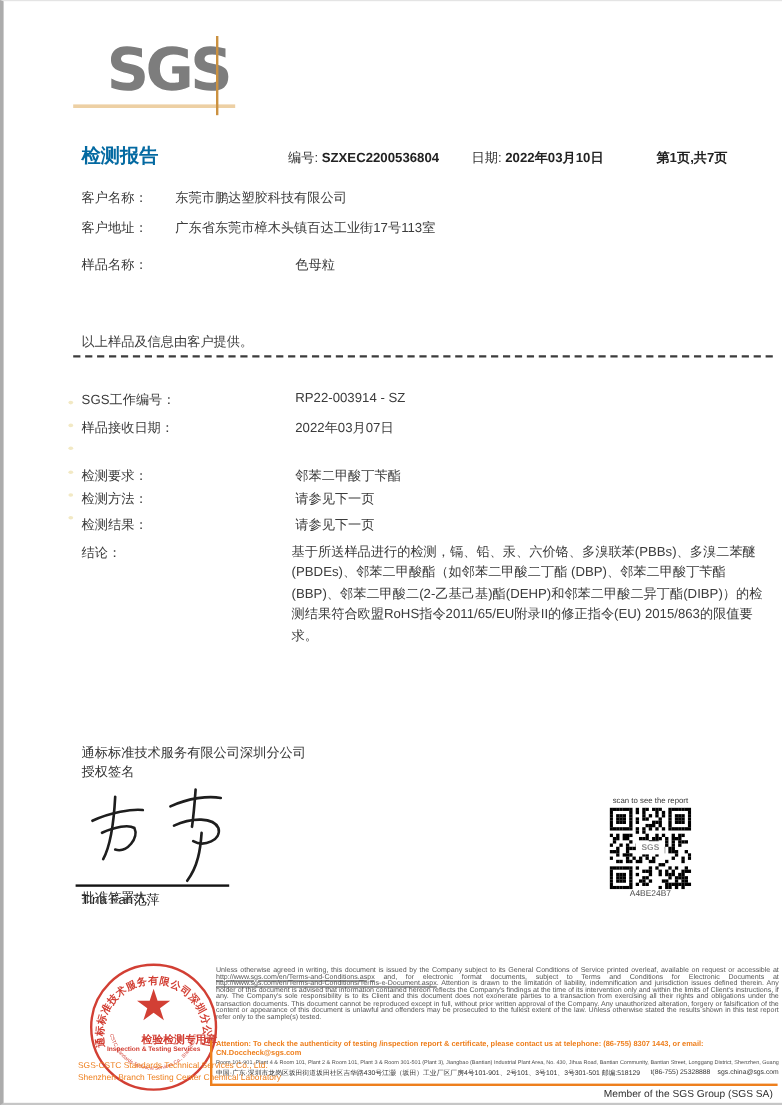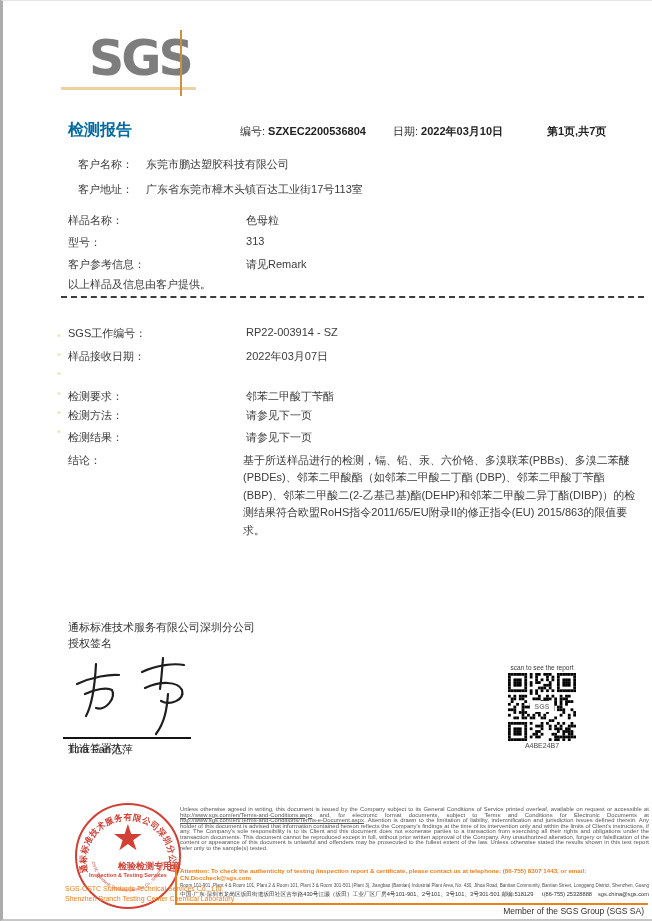--- a/index.html
+++ b/index.html
@@ -14,21 +14,21 @@
     color:#7d7d7d;letter-spacing:-3px;line-height:1;font-family:"DejaVu Sans","Liberation Sans",sans-serif;}
   .logo-hline{position:absolute;left:58px;top:86px;width:135px;height:3px;background:#edd0a4;}
   .logo-vline{position:absolute;left:177px;top:29px;width:2px;height:66px;background:#cb9140;}
   
   .report-title{position:absolute;left:65px;top:119px;font-size:16px;font-weight:bold;color:#0369a1;}
   .hmeta{position:absolute;top:123px;font-size:11px;color:#333;white-space:nowrap;}
   .hmeta .v{font-weight:bold;margin-left:3px;color:#222;margin-top:36px;}
   
   .row{position:absolute;left:65px;font-size:11px;color:#3b3b3b;white-space:nowrap;}
   .row .lab{display:inline-block;vertical-align:top;}
-  .g1 .lab{width:75px;text-align:center;}
+  .g1 .lab{width:75px;}
   .g2 .lab{width:175px;}
   .note{position:absolute;left:65px;font-size:11px;color:#3b3b3b;}
   .dashline{position:absolute;left:58px;right:8px;top:295px;border-top:2px dashed #3c3c3c;height:0;}
   .concl-text{position:absolute;left:240px;top:451px;width:402px;font-size:11px;line-height:17.4px;color:#3b3b3b;}
   
   .sig-company{position:absolute;left:65px;top:619px;font-size:11px;color:#333;}
   .sig-auth{position:absolute;left:65px;top:635px;font-size:11px;color:#333;}
   .sig-svg{position:absolute;left:62px;top:652px;}
   .sig-line{position:absolute;left:60px;top:736px;width:128px;height:2px;background:#141414;}
   .sig-name{position:absolute;left:65px;top:741px;font-size:11px;color:#222;}
@@ -99,28 +99,20 @@
     <span>东莞市鹏达塑胶科技有限公司</span>
   </div>
   <div class="row g1" style="top:181px">
     <span class="lab">客户地址：</span>
     <span>广东省东莞市樟木头镇百达工业街17号113室</span>
   </div>
 
   <div class="row g2" style="top:212px">
     <span class="lab">样品名称：</span>
     <span>色母粒</span>
-  </div>
-  <div class="row g2" style="top:234px">
-    <span class="lab">型号：</span>
-    <span>313</span>
-  </div>
-  <div class="row g2" style="top:256px">
-    <span class="lab">客户参考信息：</span>
-    <span>请见Remark</span>
   </div>
   <div class="note" style="top:276px">以上样品及信息由客户提供。</div>
 
   <div class="dashline"></div>
 
   <div class="row g2" style="top:325px">
     <span class="lab">SGS工作编号：</span>
     <span>RP22-003914 - SZ</span>
   </div>
   <div class="row g2" style="top:348px">

